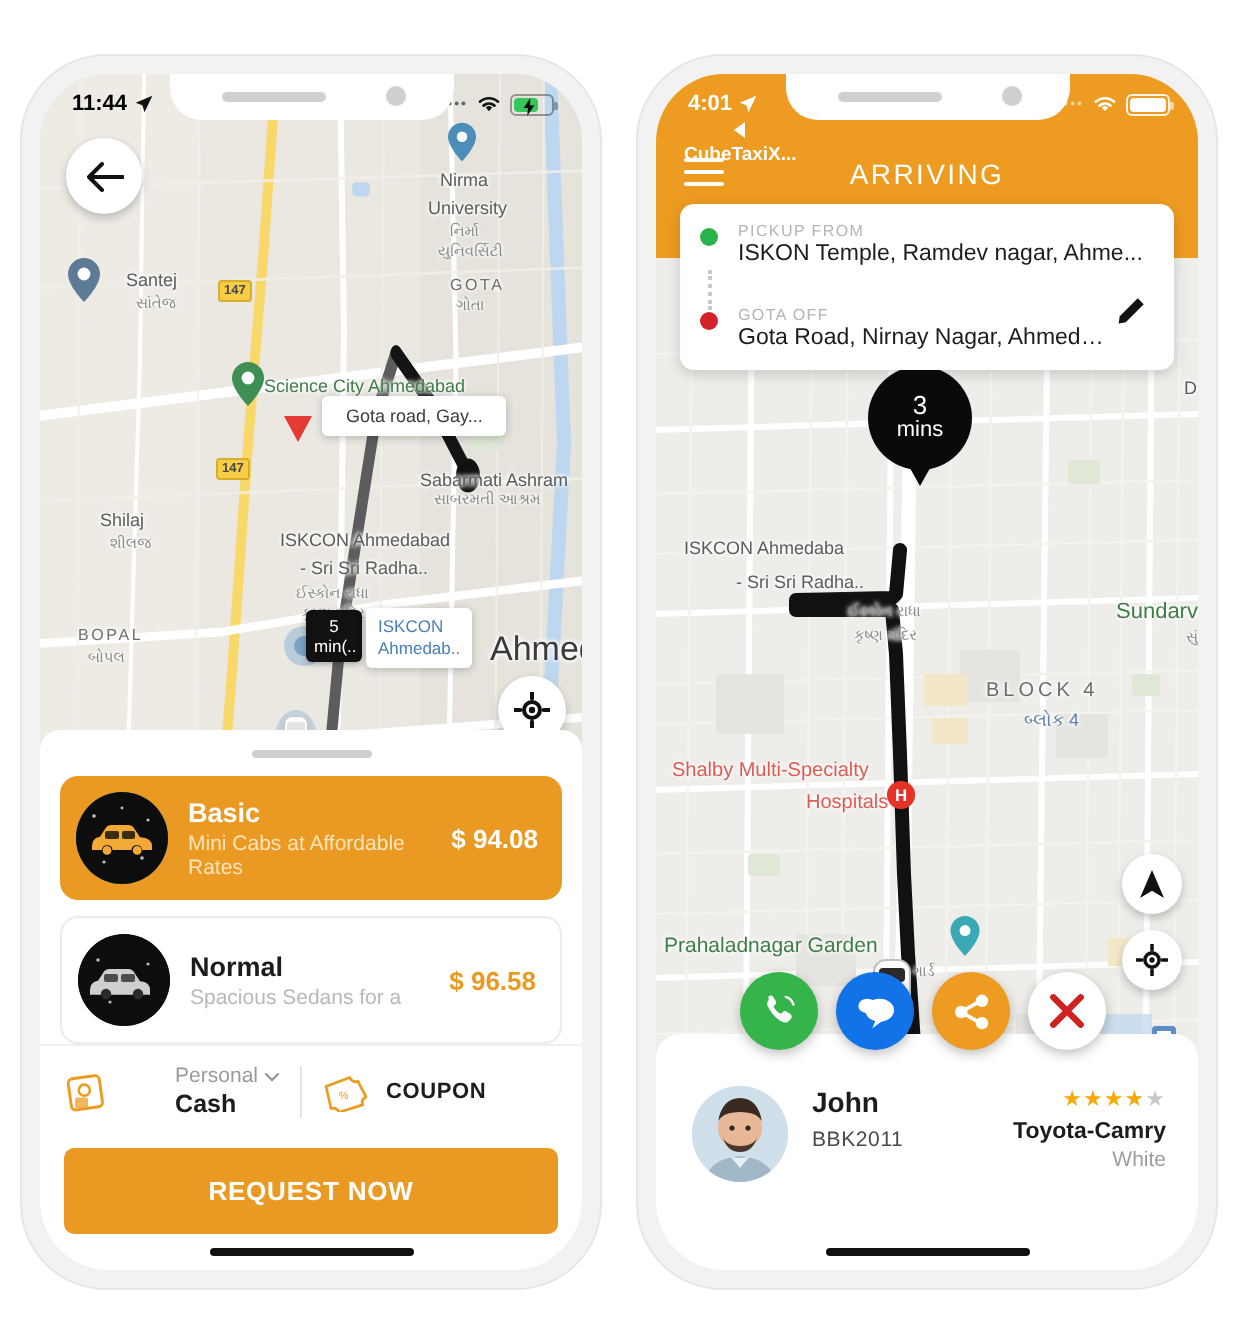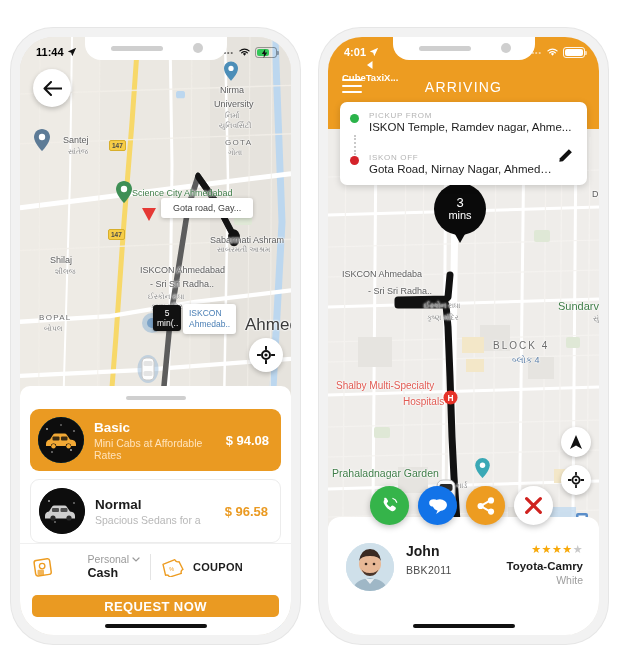--- a/index.html
+++ b/index.html
@@ -138,21 +138,21 @@
     display:flex; align-items:center; border-top:1px solid #f0f0f0; background:#fff;
     padding:9px 12px; gap:10px;
   }
   .pay-left{ display:flex; align-items:center; gap:8px; flex:1;justify-content:space-between;}
   .pay-label{ font-size:10.5px; color:#9a9a9a; display:flex; align-items:center; gap:3px;}
   .pay-value{ font-size:12.5px; font-weight:bold; color:#1c1c1c; margin-top:1px;}
   .vdiv{ width:1px; height:26px; background:#e4e4e4;}
   .coupon-box{ display:flex; align-items:center; gap:8px; width:118px;}
   .coupon-text{ font-size:11px; font-weight:bold; color:#1c1c1c; letter-spacing:.3px;}
   .request-btn{
-    margin:6px 12px 0; height:22px; background:#ea9a22; border-radius:5px; color:#fff;
+    margin:6px 12px 0; height:43px; background:#ea9a22; border-radius:5px; color:#fff;
     display:flex; align-items:center; justify-content:center;
     font-size:13px; font-weight:bold; letter-spacing:.4px;
   }
 
   
   .hdr{
     position:absolute; top:0; left:0; right:0; height:92px; background:#ed9c21; z-index:20;
     border-bottom-left-radius:0; border-bottom-right-radius:0;
   }
   .hdr-title{ position:absolute; top:42px; left:0; right:0; text-align:center;
@@ -591,21 +591,21 @@
             <div class="trip-lbl">PICKUP FROM</div>
             <div class="trip-val">ISKON Temple, Ramdev nagar, Ahme...</div>
           </div>
         </div>
         <div style="margin-left:3.5px" class="dotline"></div>
         <div class="trip-row" style="margin-top:-4px">
           <div class="trip-dots">
             <div class="dot red"></div>
           </div>
           <div style="flex:1;min-width:0;padding-right:20px">
-            <div class="trip-lbl">ISKON OFF</div>
+            <div class="trip-lbl">GOTA OFF</div>
             <div class="trip-val">Gota Road, Nirnay Nagar, Ahmedaba...</div>
           </div>
           <svg class="edit-icon" width="15" height="15" viewBox="0 0 16 16">
             <path d="M11.6 1.2 L14.8 4.4 L5.2 14 L1.4 14.6 L2 10.8 Z" fill="#111"></path>
           </svg>
         </div>
       </div>
 
       <div class="act-row">
         <div class="act call">

